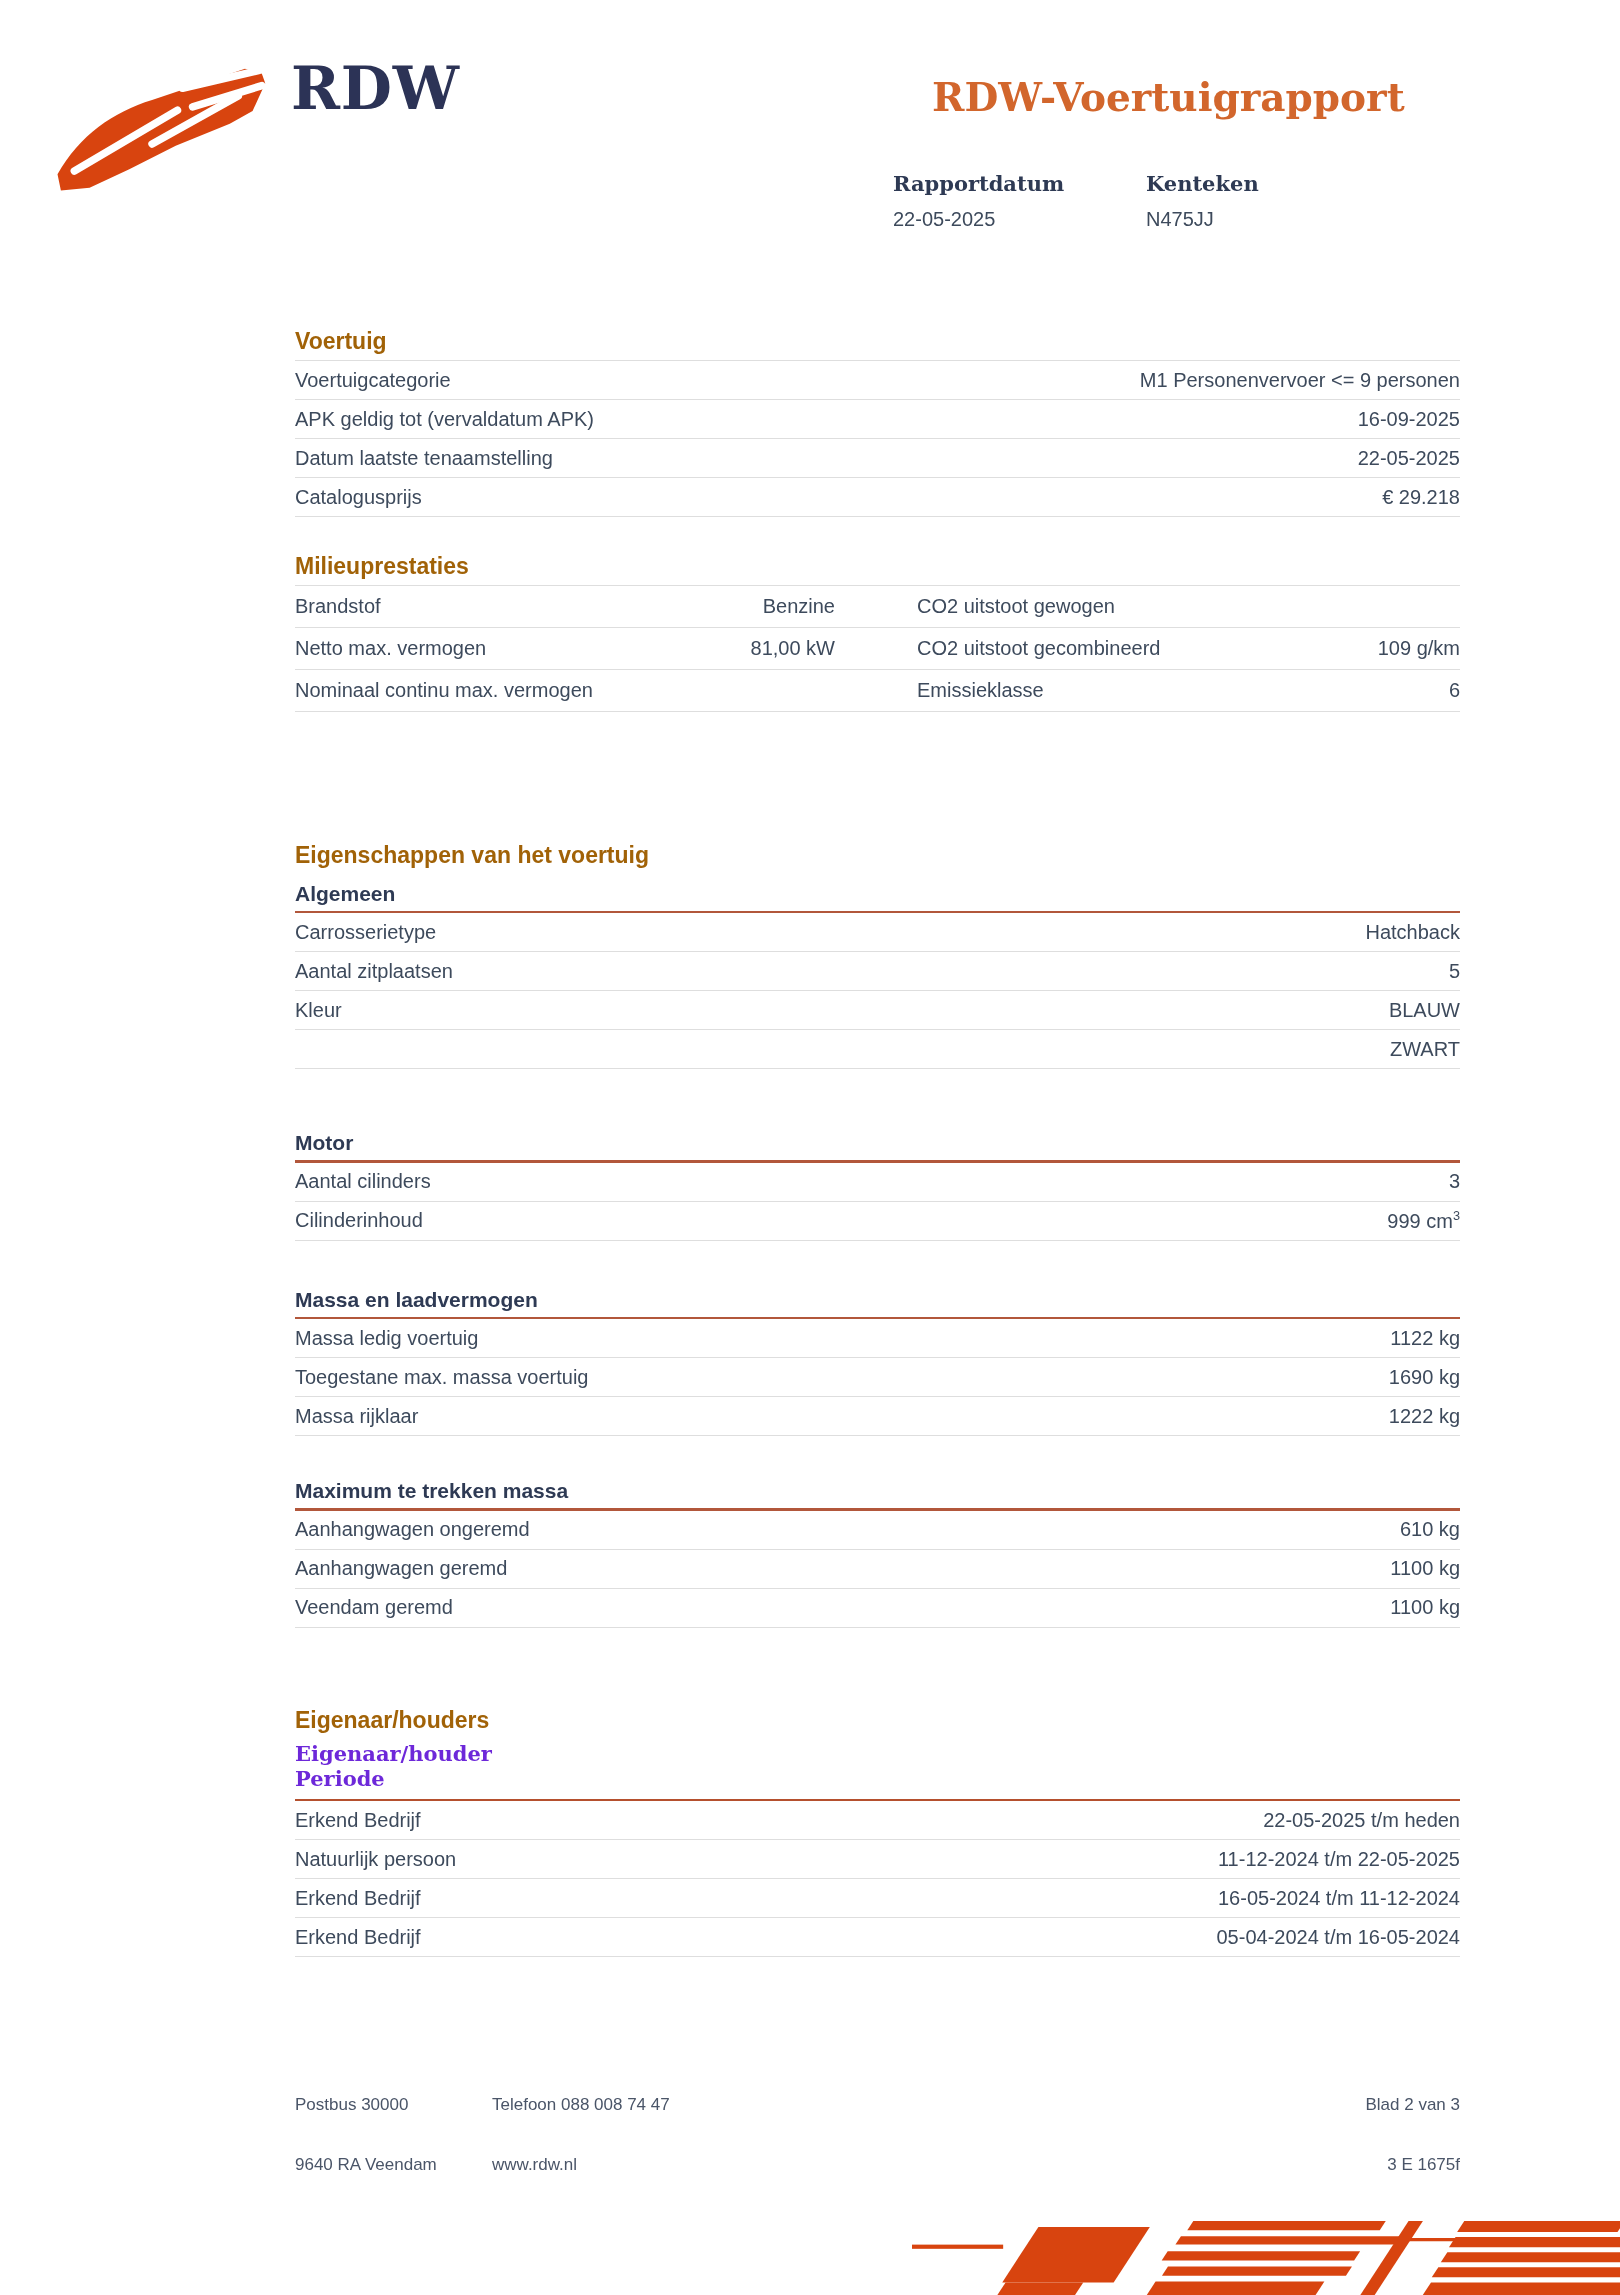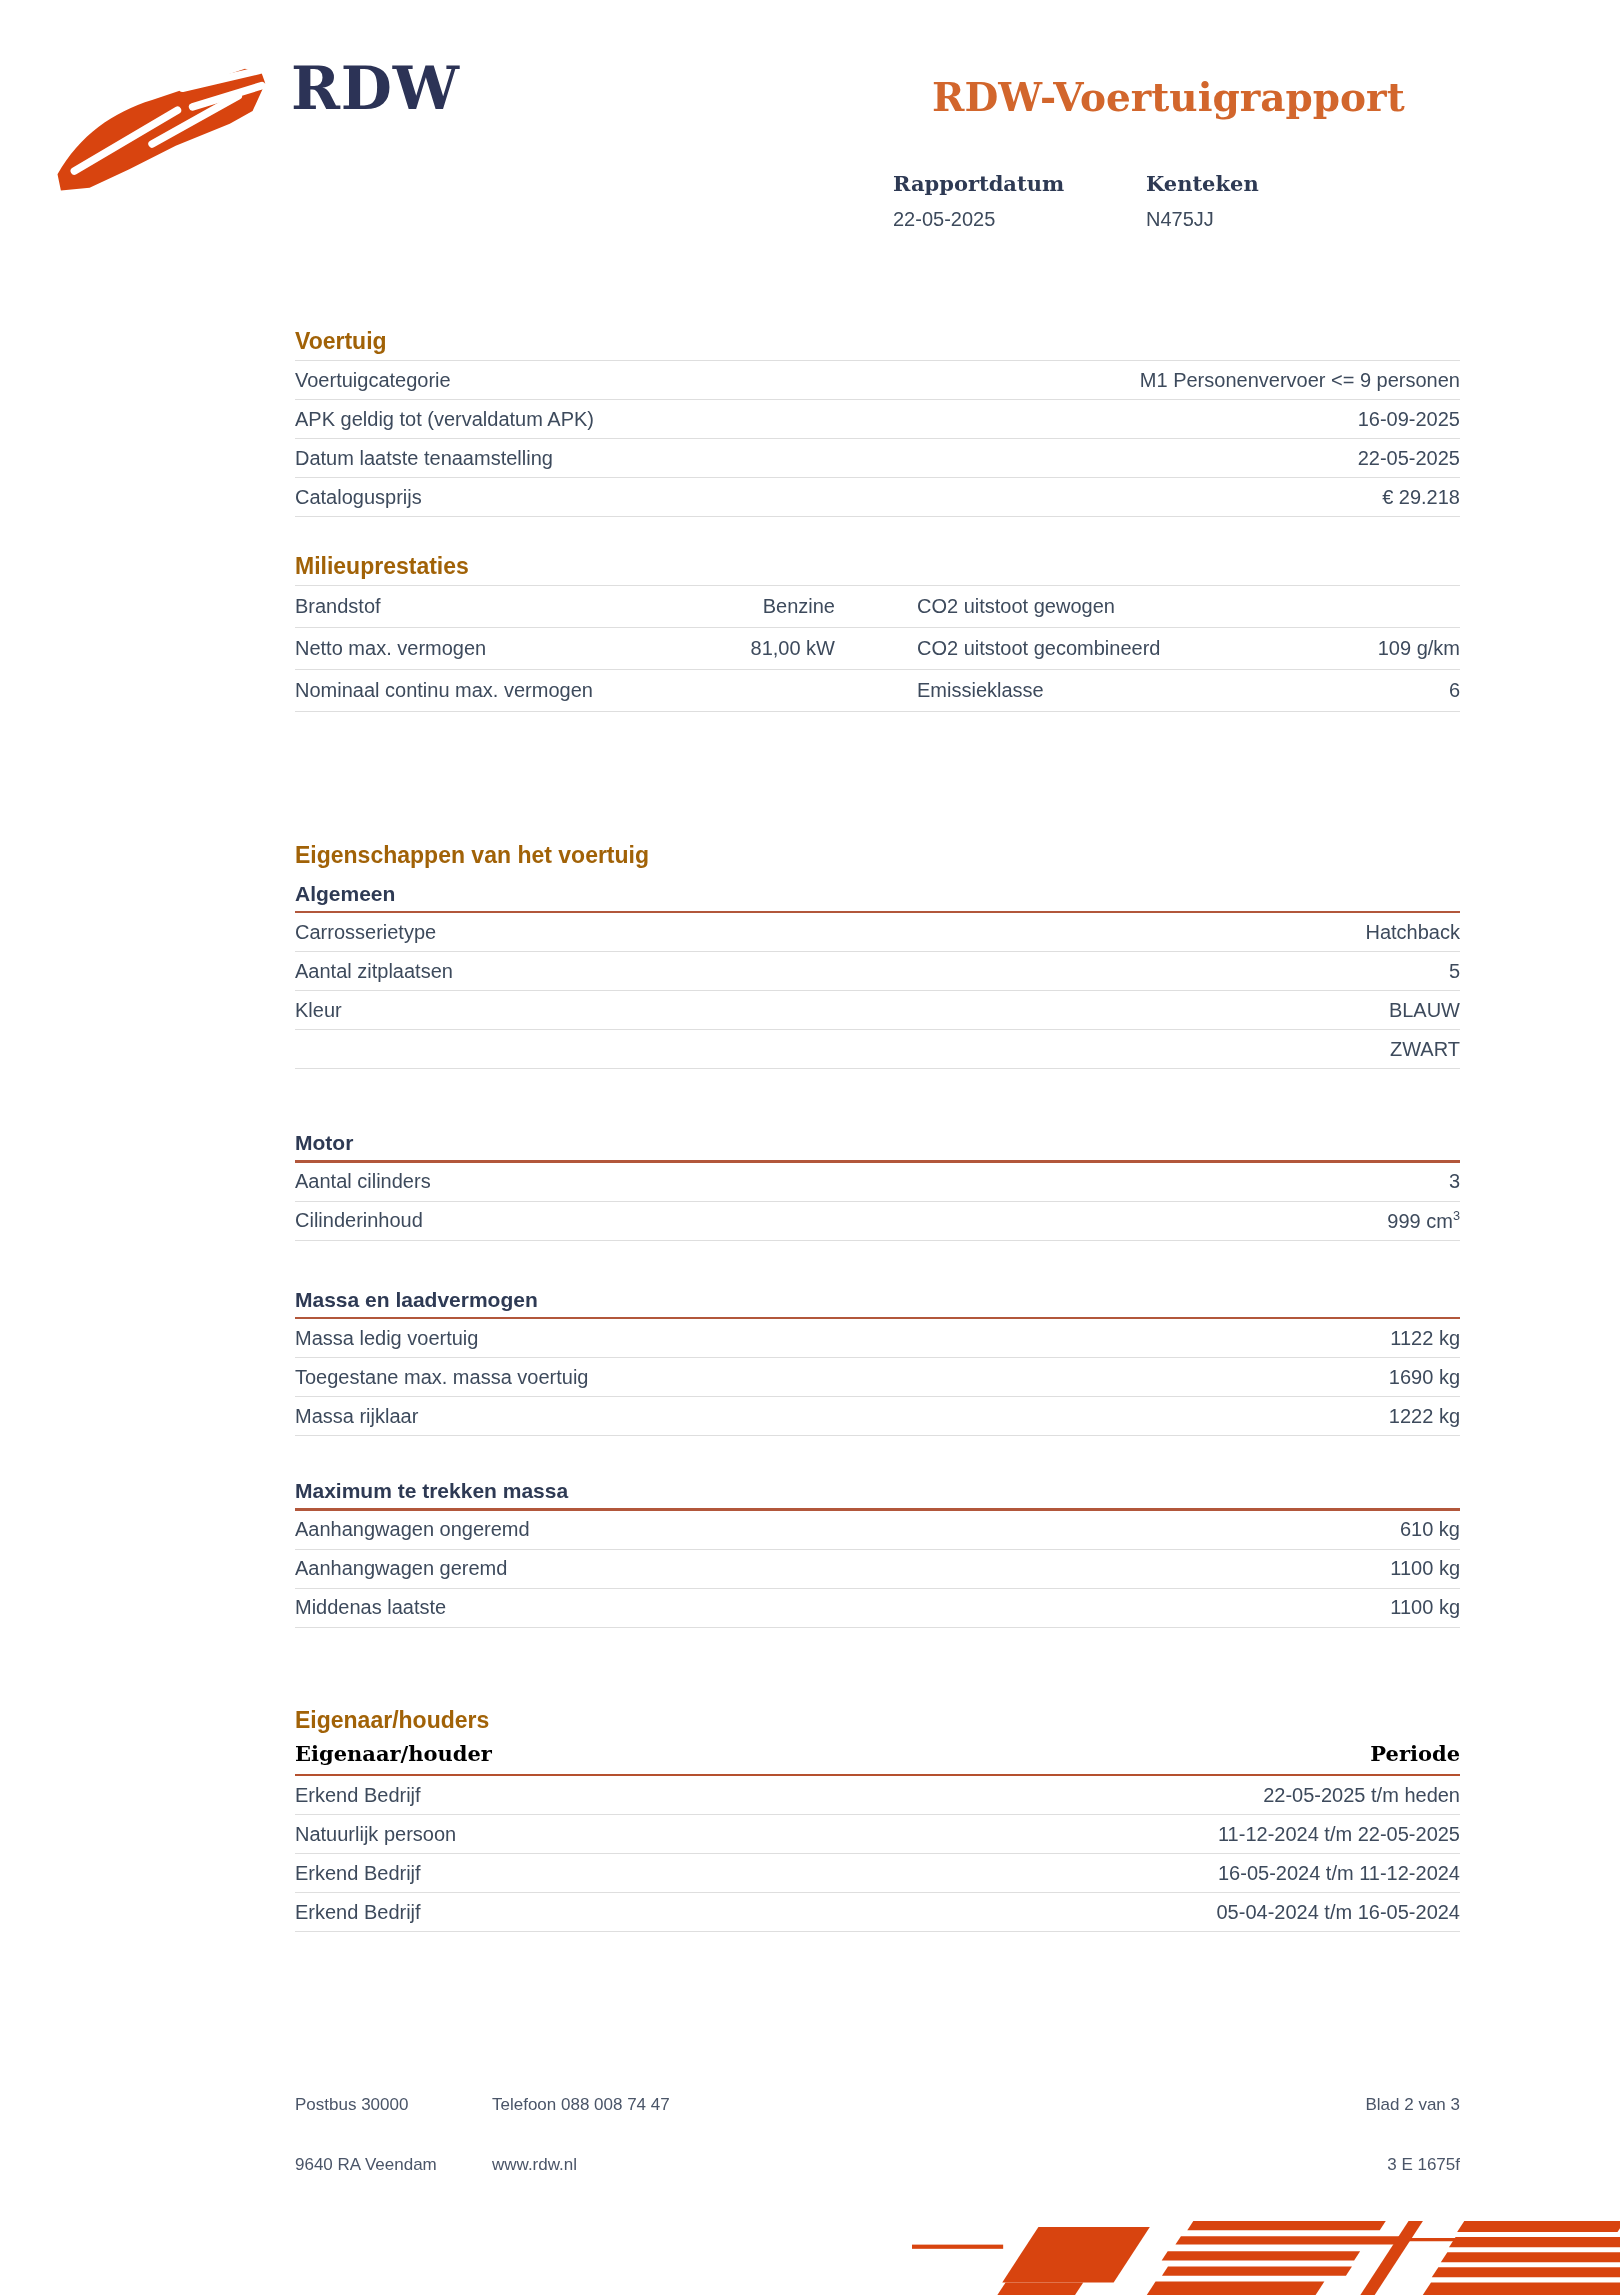--- a/index.html
+++ b/index.html
@@ -70,21 +70,21 @@
   .mt-motor         { margin-top:61px; }
   .mt-massa         { margin-top:46px; }
   .mt-maximum       { margin-top:42px; }
   .mt-eigenaar      { margin-top:79px; }
 
   
   .owner-head {
     margin-top:6.8px; padding-bottom:8.4px;
     display:flex; justify-content:space-between;
     font-family:"DejaVu Serif", serif; font-weight:bold;
-    font-size:21px; color:#000000;
+    font-size:21px; color:#6d28d9;flex-direction:column;
   }
   .owner-line { height:2.5px; background:#b5502e; }
 
   
   .footer-row {
     position:absolute; left:295px; width:1165px;
     display:flex; font-size:17px; color:#4a5568;
   }
   .fr1 { top:2095px; } .fr2 { top:2155px; }
   .f-col1 { width:197px; }
@@ -242,21 +242,21 @@
   <div class="tbl no-top">
     <div class="row">
       <span class="lbl">Aanhangwagen ongeremd</span>
       <span class="val">610 kg</span>
     </div>
     <div class="row">
       <span class="lbl">Aanhangwagen geremd</span>
       <span class="val">1100 kg</span>
     </div>
     <div class="row">
-      <span class="lbl">Middenas laatste</span>
+      <span class="lbl">Veendam geremd</span>
       <span class="val">1100 kg</span>
     </div>
   </div>
 
   <h2 class="sec mt-eigenaar">Eigenaar/houders</h2>
   <div class="owner-head">
     <span>Eigenaar/houder</span>
     <span>Periode</span>
   </div>
   <div class="owner-line"></div>

